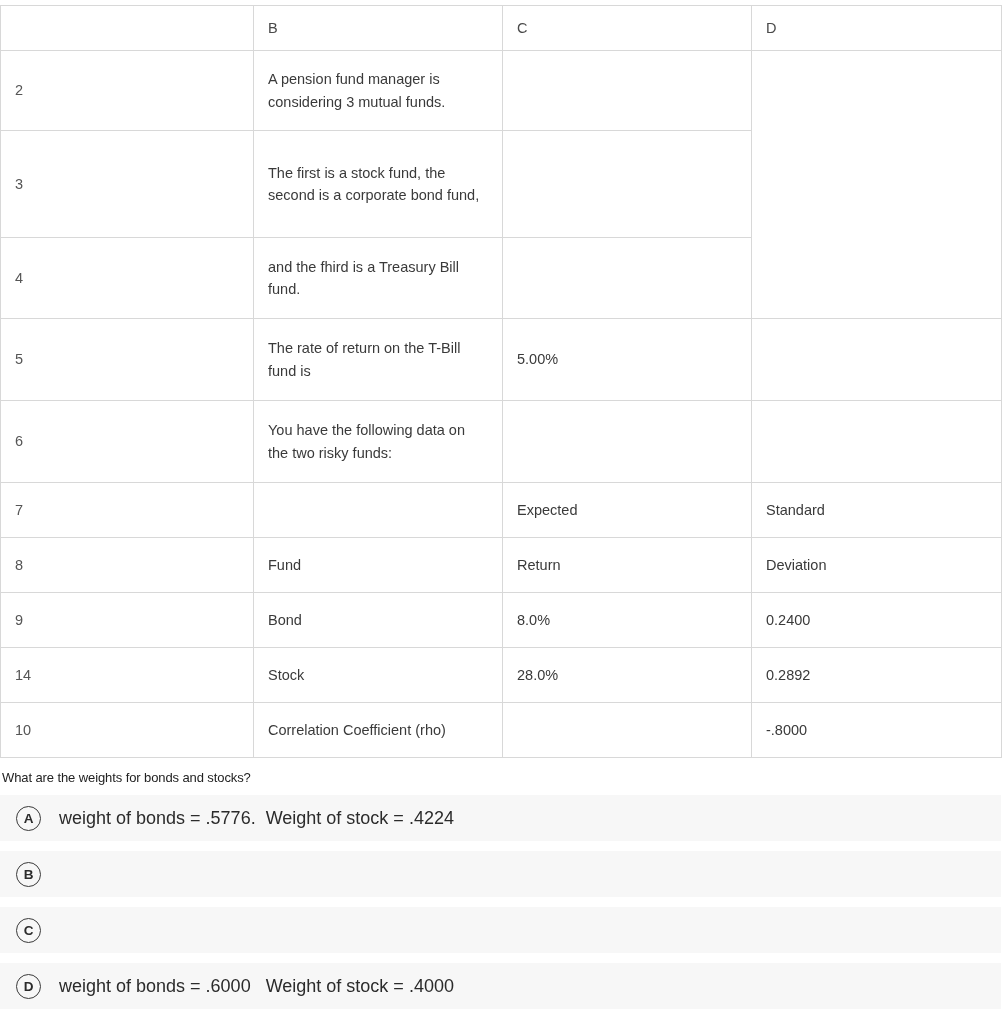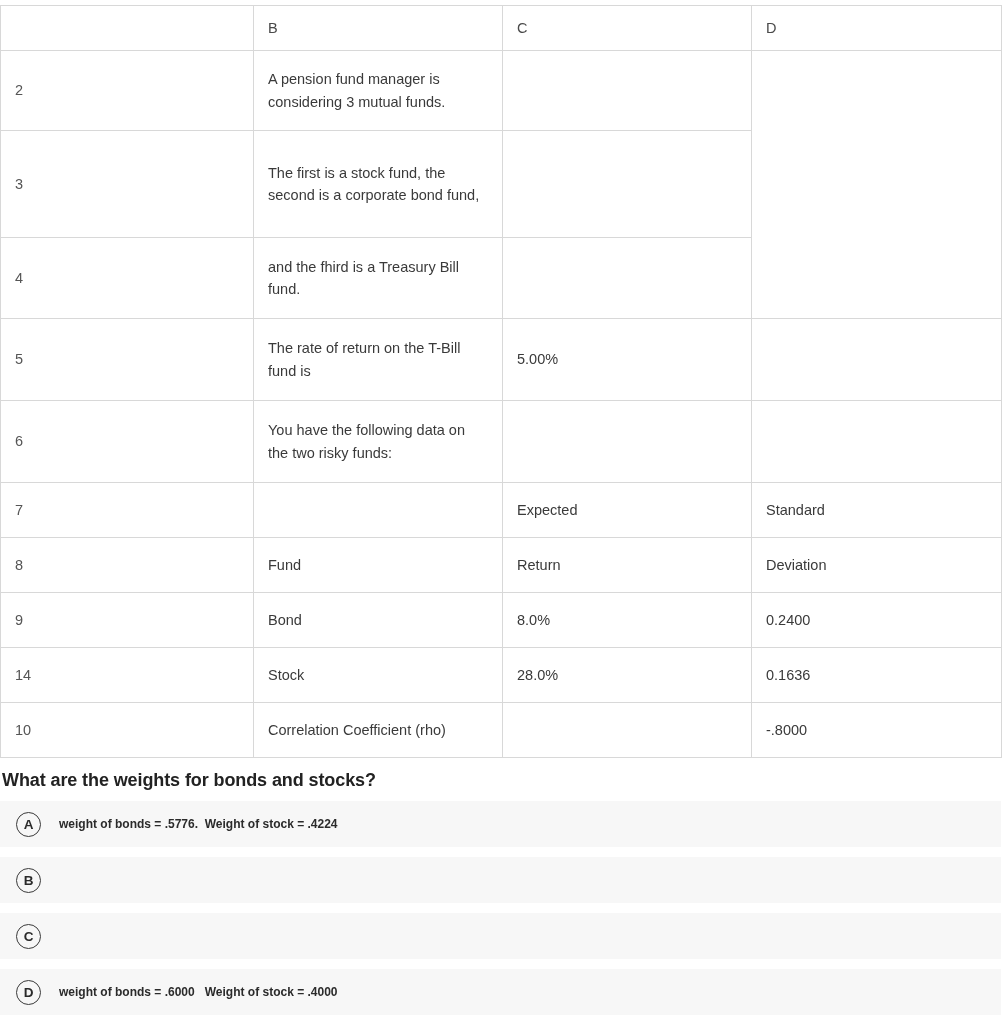--- a/index.html
+++ b/index.html
@@ -65,22 +65,22 @@
 
   
   td.d-merge { border: 1px solid #d8d8d8; }
   
   td.d-active {
     border: 1.5px solid #c9c9c9;
   }
 
   
   .question {
-    font-size: 18px;
-    font-weight: bold;
+    font-size: 13px;
+    font-weight: normal;
     color: #222222;
     padding: 12px 2px 10px 2px;
     letter-spacing: -0.1px;
   }
 
   
   .options {
     display: block;
   }
   .option {
@@ -103,22 +103,22 @@
     display: flex;
     align-items: center;
     justify-content: center;
     font-size: 13.5px;
     font-weight: bold;
     color: #2b2b2b;
     box-sizing: border-box;
   }
   .opt-text {
     margin-left: 18px;
-    font-size: 12px;
-    font-weight: bold;
+    font-size: 18px;
+    font-weight: normal;
     color: #2b2b2b;
     white-space: pre;
   }
 </style>
 </head>
 <body>
 
 <div class="sheet-wrap">
   <table class="sheet">
     <colgroup>
@@ -186,21 +186,21 @@
         <td class="rownum">9</td>
         <td>Bond</td>
         <td>8.0%</td>
         <td>0.2400</td>
       </tr>
 
       <tr class="h10">
         <td class="rownum">14</td>
         <td>Stock</td>
         <td>28.0%</td>
-        <td>0.1636</td>
+        <td>0.2892</td>
       </tr>
 
       <tr class="h11">
         <td class="rownum">10</td>
         <td>Correlation Coefficient (rho)</td>
         <td></td>
         <td>-.8000</td>
       </tr>
     </tbody>
   </table>

